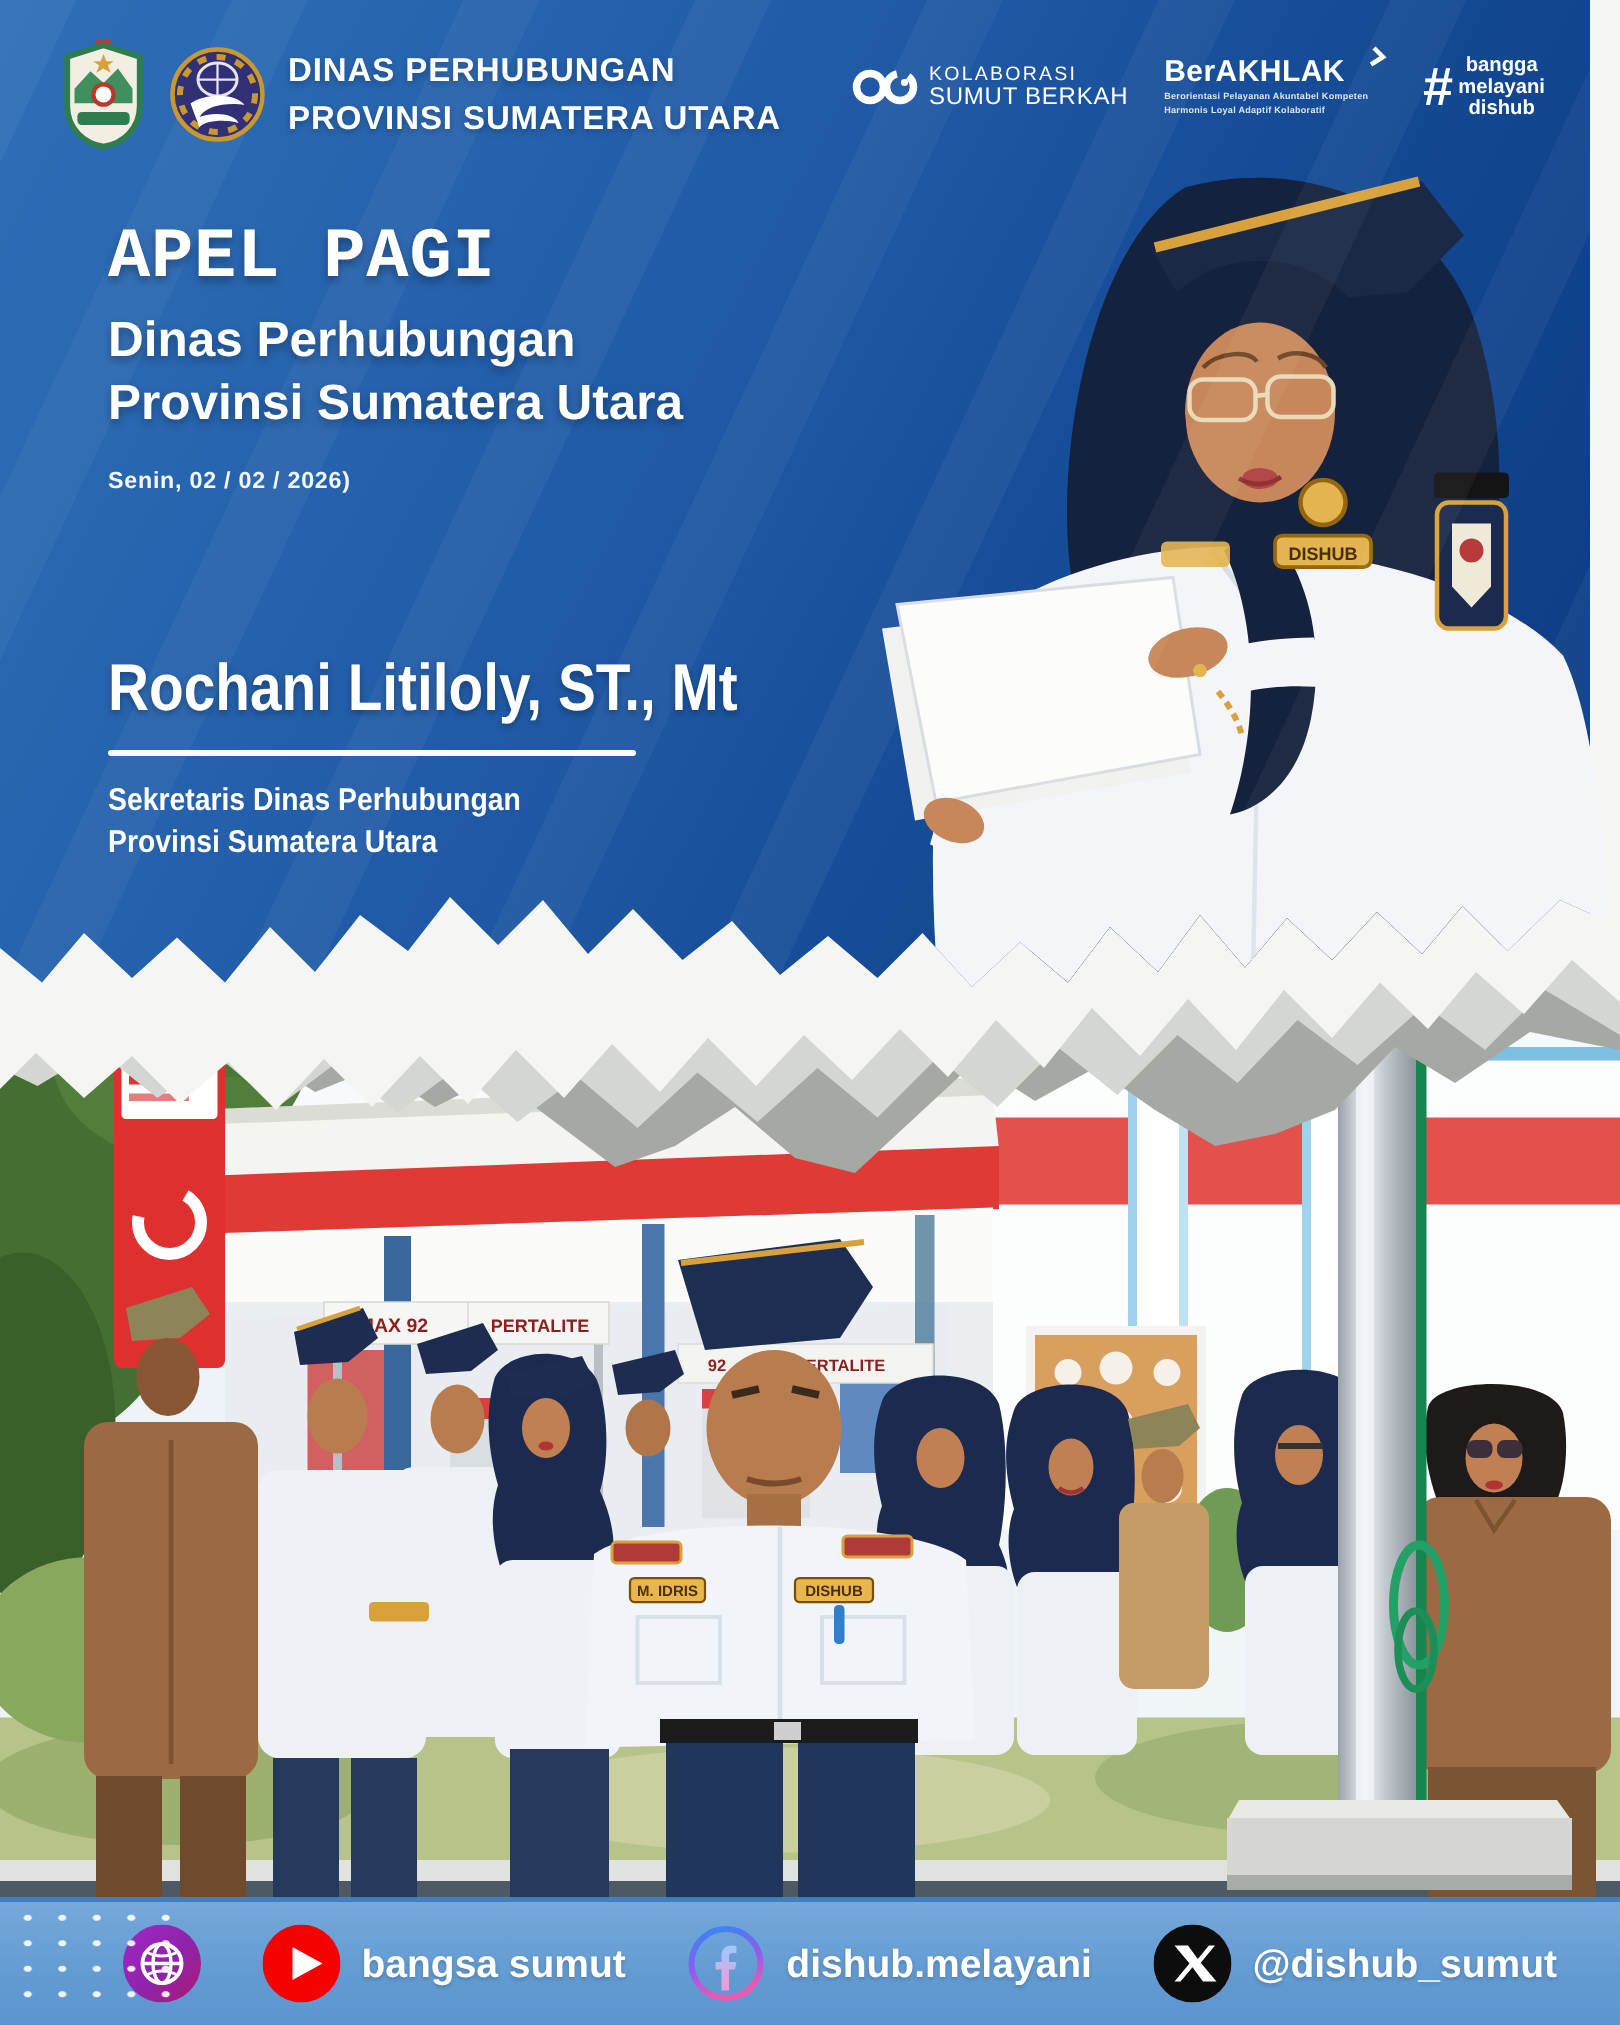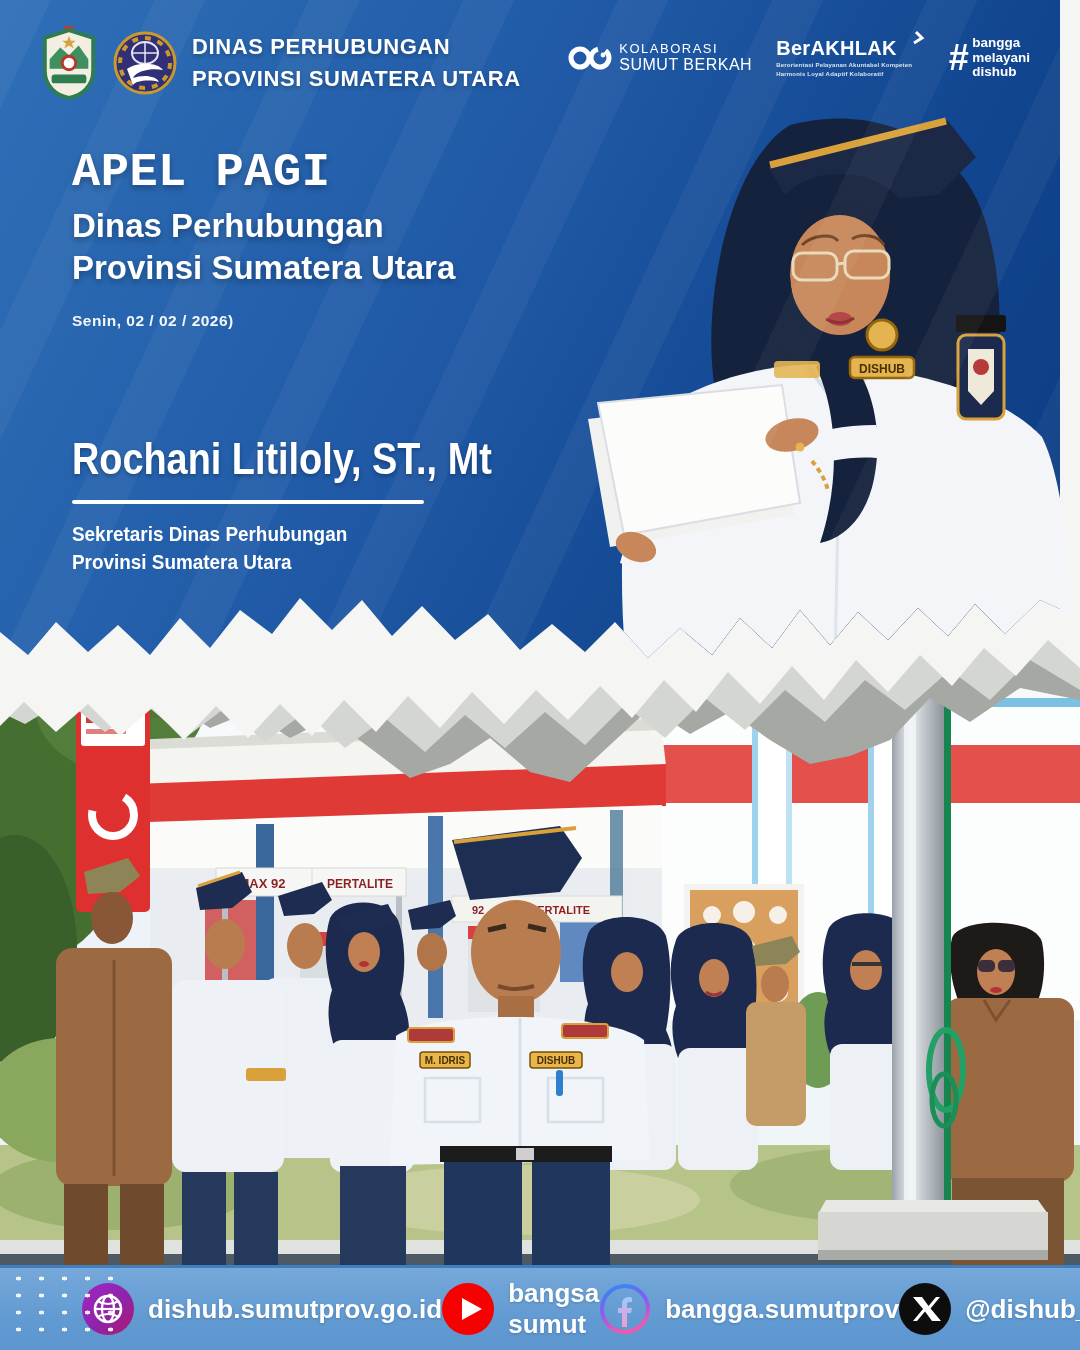--- a/index.html
+++ b/index.html
@@ -46,21 +46,21 @@
   .branding{position:absolute;top:36px;right:30px;display:flex;align-items:center;gap:24px;z-index:6;color:#fff;}
   .kolaborasi{display:flex;align-items:center;gap:4px;}
   .kolaborasi .txt div:first-child{font-size:13px;font-weight:500;letter-spacing:1.5px;}
   .kolaborasi .txt div:last-child{font-size:16px;font-weight:400;letter-spacing:.5px;}
   .berakhlak{position:relative;padding-right:12px;}
   .berakhlak .title{font-size:20px;font-weight:800;letter-spacing:.3px;}
   .berakhlak .chev{position:absolute;top:-7px;right:-2px;}
   .berakhlak .sub{font-size:6px;font-weight:600;opacity:.85;line-height:1.5;margin-top:1px;letter-spacing:.2px;}
   .bangga{display:flex;align-items:center;gap:4px;}
   .bangga .hash{font-size:36px;font-weight:800;font-style:italic;line-height:1;}
-  .bangga .lines{font-size:13.5px;font-weight:800;line-height:1.08;}
+  .bangga .lines{font-size:13.5px;font-weight:800;line-height:1.08;text-align:center;}
 
   
   .event-block{position:absolute;left:72px;top:146px;z-index:6;color:#fff;}
   .event-title{font-size:47px;font-weight:800;letter-spacing:.5px;text-shadow:0 3px 6px rgba(0,0,0,.3);font-family:Liberation Mono, monospace;}
   .event-org{font-size:33px;font-weight:800;line-height:1.26;margin-top:6px;text-shadow:0 3px 6px rgba(0,0,0,.3);}
   .event-date{font-size:15.5px;font-weight:700;margin-top:24px;letter-spacing:.5px;opacity:.95;}
 
   
   .speaker-block{position:absolute;left:72px;top:434px;z-index:6;color:#fff;}
   .speaker-name{font-size:44px;font-weight:600;transform:scaleX(.86);transform-origin:left;white-space:nowrap;text-shadow:0 2px 5px rgba(0,0,0,.3);}
@@ -428,21 +428,20 @@
               <stop offset=".55" stop-color="#8e24aa"></stop>
               <stop offset="1" stop-color="#b0186e"></stop>
           </linearGradient>
         </defs>
         <circle cx="26" cy="26" r="26" fill="url(#globeG)"></circle>
         <circle cx="26" cy="26" r="13" fill="none" stroke="#fff" stroke-width="2.6"></circle>
         <ellipse cx="26" cy="26" rx="6" ry="13" fill="none" stroke="#fff" stroke-width="2.2"></ellipse>
         <line x1="13" y1="26" x2="39" y2="26" stroke="#fff" stroke-width="2.2"></line>
         <path d="M15,18 Q26,24 37,18 M15,34 Q26,28 37,34" fill="none" stroke="#fff" stroke-width="2"></path>
       </svg>
-      <span>dishub.sumutprov.go.id</span>
     </div>
     <div class="social-item">
       <svg class="social-icon" viewBox="0 0 52 52">
         <circle cx="26" cy="26" r="26" fill="#f60000"></circle>
         <polygon points="20,15 40,26 20,37" fill="#ffffff"></polygon>
       </svg>
       <span>bangsa sumut</span>
     </div>
     <div class="social-item">
       <svg class="social-icon" viewBox="0 0 52 52">
@@ -453,21 +452,21 @@
               <stop offset="1" stop-color="#ef58b0"></stop>
           </linearGradient>
           <linearGradient id="fbF" x1="0" y1="0" x2="0" y2="1">
             <stop offset="0" stop-color="#9ec9ff"></stop>
               <stop offset="1" stop-color="#f39ad1"></stop>
           </linearGradient>
         </defs>
         <circle cx="26" cy="26" r="23" fill="none" stroke="url(#fbRing)" stroke-width="4"></circle>
         <path d="M30,14 C25,14 23,17 23,21 L23,25 L19,25 L19,30 L23,30 L23,44 L28,44 L28,30 L32,30 L33,25 L28,25 L28,21.5 C28,19.5 29,19 31,19 L33,19 L33,14.5 C32,14.3 31,14 30,14 Z" fill="url(#fbF)"></path>
       </svg>
-      <span>bangga.sumutprov</span>
+      <span>dishub.melayani</span>
     </div>
     <div class="social-item">
       <svg class="social-icon" viewBox="0 0 52 52">
         <circle cx="26" cy="26" r="26" fill="#0d0d0d"></circle>
         <path d="M14,14 L23,14 L29.5,23 L37,14 L41,14 L31.5,25.5 L42,38 L33,38 L26,28.5 L18,38 L14,38 L24,26 Z" fill="#ffffff"></path>
       </svg>
       <span>@dishub_sumut</span>
     </div>
   </div>
   <div class="dot-grid"></div>

